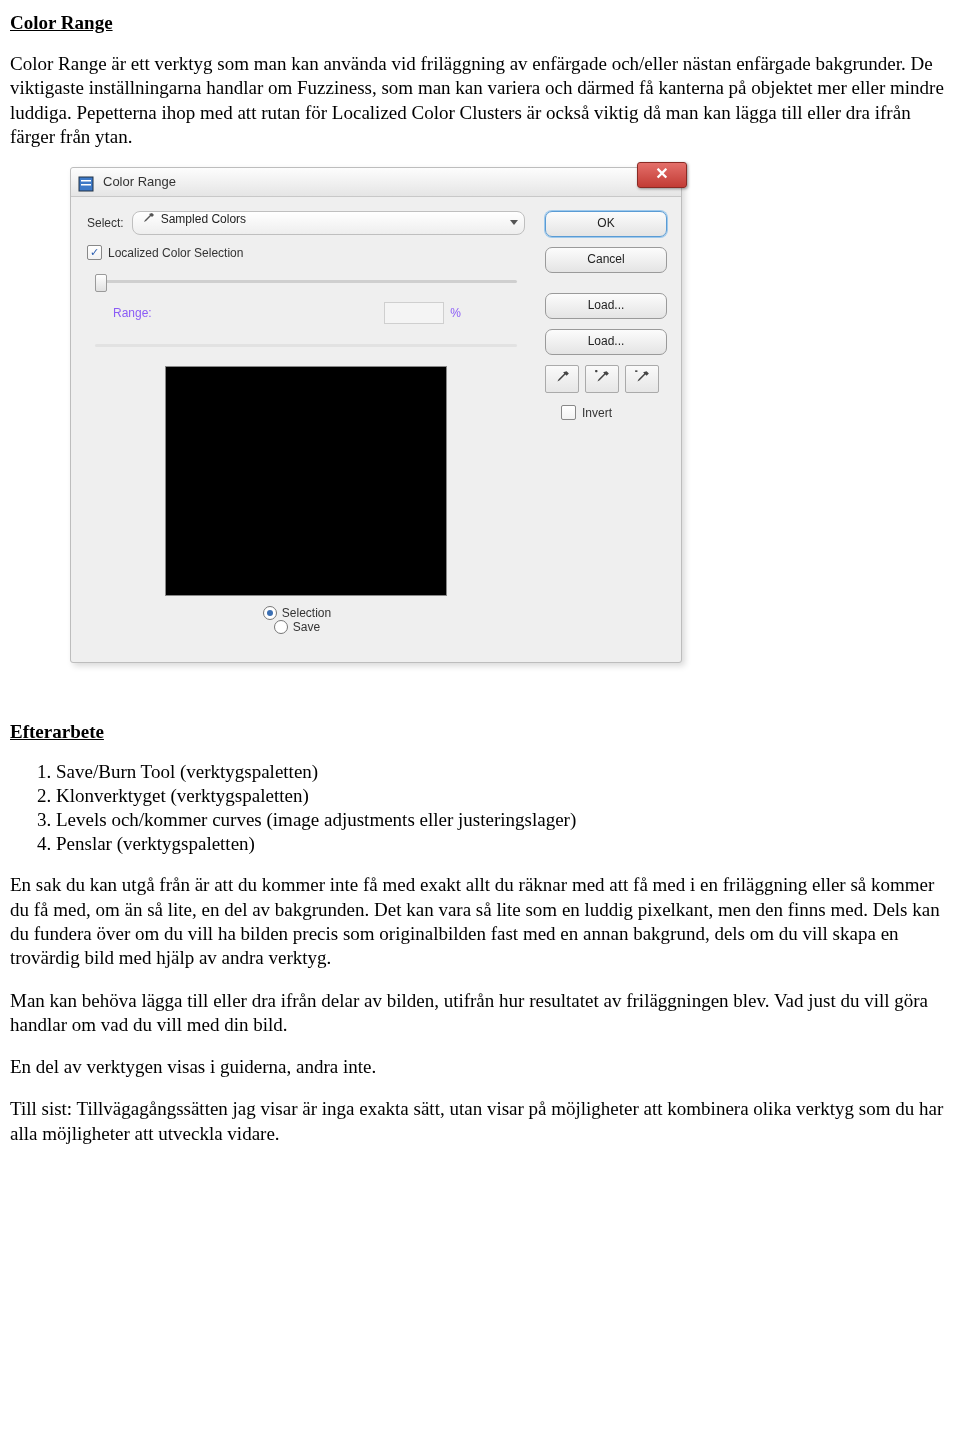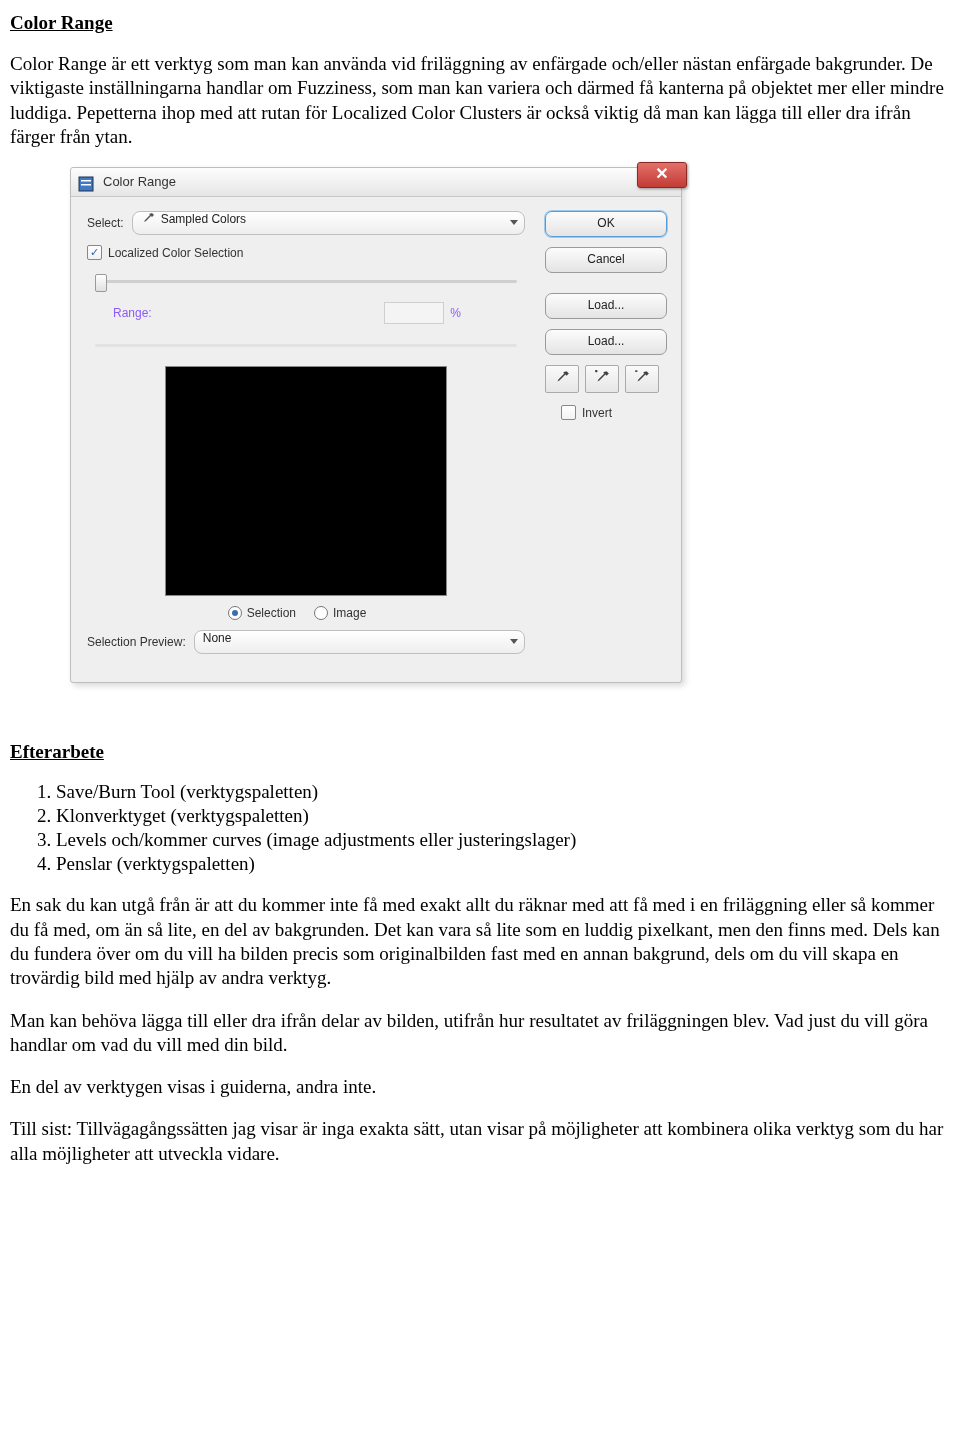--- a/index.html
+++ b/index.html
@@ -203,36 +203,29 @@
           <span class="lbl dim" style="margin-left:26px;">Range:</span>
           <span style="display:flex; align-items:center; gap:6px;">
             <span class="num-input dim"></span>
             <span class="lbl dim">%</span>
           </span>
         </div>
         <div class="slider" style="opacity:0.4;">
           <div class="track"></div>
         </div>
         <div class="preview-box"></div>
-        <div class="row" style="justify-content:center;">
+        <div class="row" style="flex-direction:column;">
           <span class="radio">
             <span class="dot on"></span>
             <span>Selection</span>
           </span>
           <span class="radio">
             <span class="dot"></span>
-            <span>Image</span>
+            <span>Save</span>
           </span>
-        </div>
-        <div class="row" style="margin-top:10px;">
-          <span class="lbl">Selection Preview:</span>
-          <div class="select-sim" style="margin-left:8px;">
-            <span>None</span>
-            <span class="chev"></span>
-          </div>
         </div>
       </div>
       <div class="dlg-right">
         <div class="btn primary">OK</div>
         <div class="btn">Cancel</div>
         <div style="height:10px;"></div>
         <div class="btn">Load...</div>
         <div class="btn">Load...</div>
         <div class="picker-row">
           <div class="sq">

